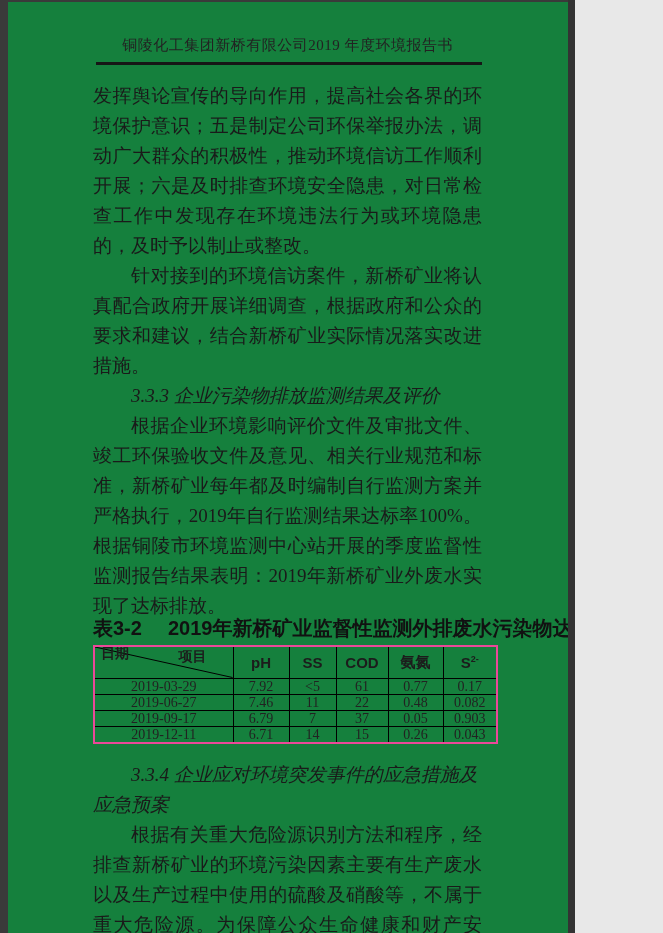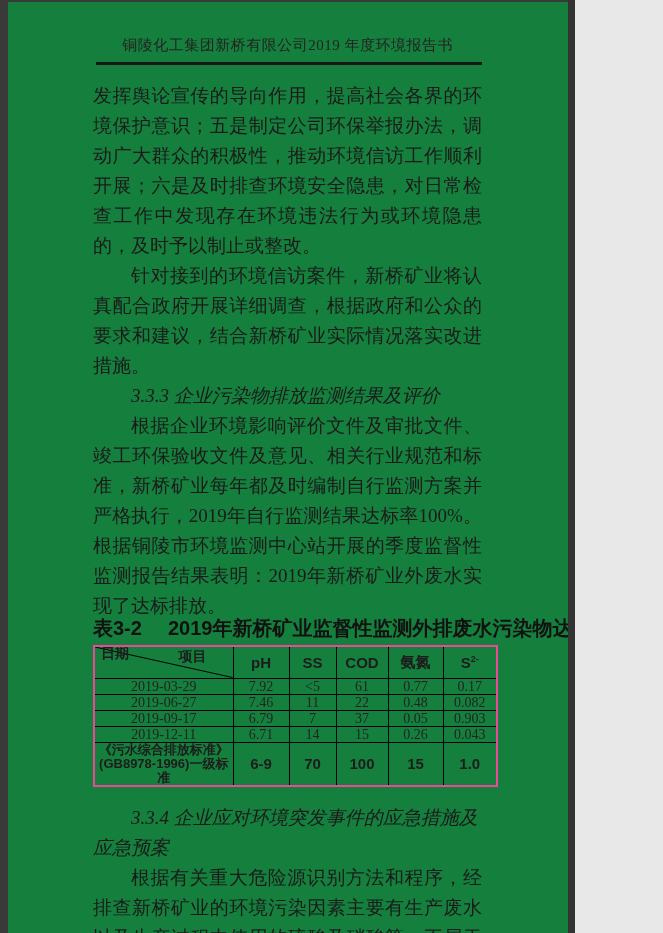--- a/index.html
+++ b/index.html
@@ -182,31 +182,20 @@
             <td class="val">0.903</td>
           </tr>
           <tr>
             <td class="date">2019-12-11</td>
             <td class="val">6.71</td>
             <td class="val">14</td>
             <td class="val">15</td>
             <td class="val">0.26</td>
             <td class="val">0.043</td>
           </tr>
-          <tr class="std">
-            <td class="stdname">
-              <div>《污水综合排放标准》</div>
-              <div>(GB8978-1996)一级标准</div>
-            </td>
-            <td>6-9</td>
-            <td>70</td>
-            <td>100</td>
-            <td>15</td>
-            <td>1.0</td>
-          </tr>
         </tbody>
     </table>
 
     <p class="heading" style="margin-top:16px;">3.3.4 企业应对环境突发事件的应急措施及应急预案</p>
     <p class="para">根据有关重大危险源识别方法和程序，经排查新桥矿业的环境污染因素主要有生产废水以及生产过程中使用的硫酸及硝酸等，不属于重大危险源。为保障公众生命健康和财产安全，保护环境安全，及时建立健全环境污染事故应急机制，提高企业应对突发环境事件的能力，维护矿区稳定，促进矿区全面、协调、和谐、可持续发展，新桥矿业下发了“关于印发《突发环境事件应急预案（修订版）》的通知”，</p>
   </div>
 
 </div>
 
 </body></html>

